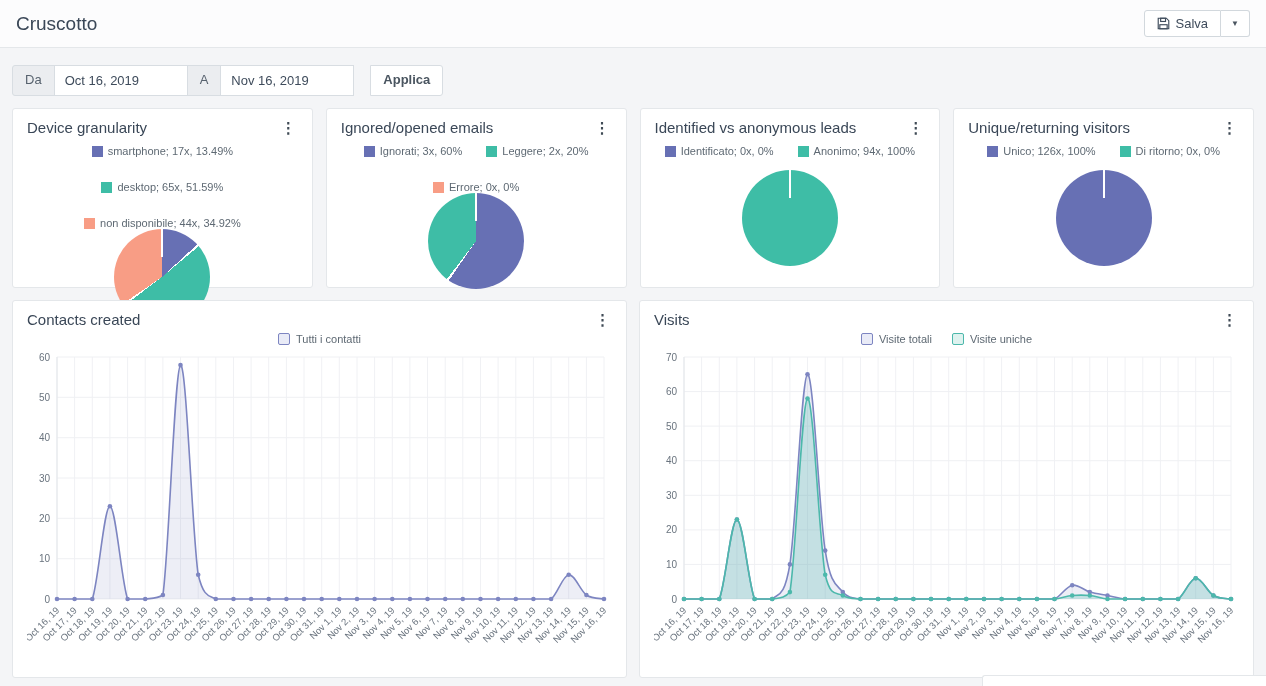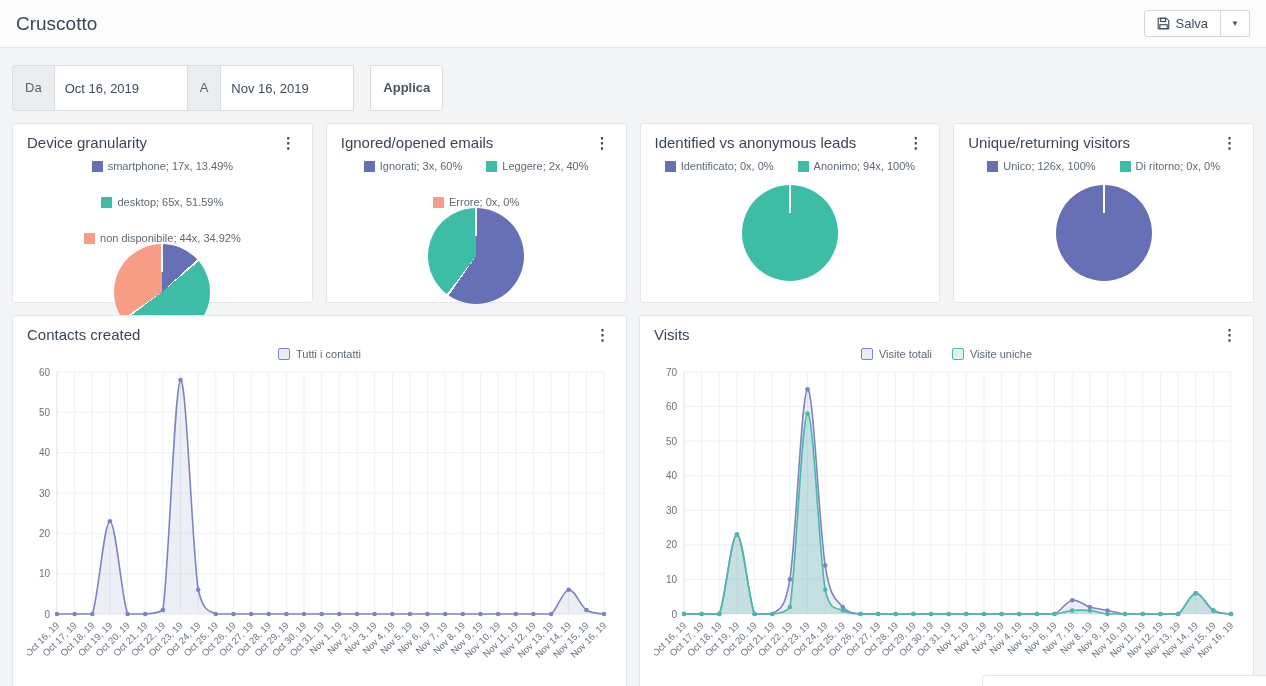--- a/index.html
+++ b/index.html
@@ -20,21 +20,21 @@
     padding:6px 12px; display:flex; align-items:center; gap:6px; cursor:pointer; line-height:1;justify-content:flex-end;
   }
   .btn-main { border-radius:3px 0 0 3px; }
   .btn-caret { border-left:none; border-radius:0 3px 3px 0; padding:6px 10px; }
   .caret-glyph { font-size:8px; color:#4a5560; }
   .floppy svg { display:block; }
   
   .filters { display:flex; margin:17px 12px 10px 12px; }
   .seg {
     border:1px solid #d8dde2; background:#ebedf0; color:#57626e; font-size:13px;
-    padding:15px 12px; margin-left:-1px; line-height:1.1; display:flex; align-items:center;
+    padding:7px 12px; margin-left:-1px; line-height:1.1; display:flex; align-items:center;
   }
   .seg:first-child { margin-left:0; border-radius:3px 0 0 3px; }
   .seg-input { background:#fff; width:134px; color:#3e4b5b; border:1px solid #d8dde2; font-family:inherit; font-size:13px; padding:7px 10px; margin-left:-1px; outline:none; }
   .seg-btn { background:#fff; font-weight:700; color:#4a5560; cursor:pointer; border-radius:0 3px 3px 0;margin-left:16px; }
   
   .row1 { display:flex; gap:13px; margin:12px 12px; }
   .row2 { display:flex; gap:12px; margin:10px 12px 0 12px; }
   .card { background:#fff; border:1px solid #e4e7ea; border-radius:3px; }
   .pie-card { flex:1; height:180px; padding:10px 14px 8px 14px; display:flex; flex-direction:column; }
   .line-card { flex:1; height:378px; padding:10px 14px 4px 14px; display:flex; flex-direction:column; }
@@ -122,21 +122,21 @@
       <span class="card-title">Ignored/opened emails</span>
       <span class="kebab">⋮</span>
     </div>
     <div class="pie-legend">
         <span class="pleg">
           <i style="background: rgb(103, 112, 180);"></i>
           <span>Ignorati; 3x, 60%</span>
         </span>
         <span class="pleg">
           <i style="background: rgb(62, 189, 166);"></i>
-          <span>Leggere; 2x, 40%</span>
+          <span>Leggere; 2x, 20%</span>
         </span>
         <span class="pleg">
           <i style="background: rgb(248, 157, 133);"></i>
           <span>Errore; 0x, 0%</span>
         </span>
       </div>
     <div class="pie-wrap">
         <div class="pie" style="background: conic-gradient(rgb(255, 255, 255) 0deg, rgb(255, 255, 255) 1.4deg, rgb(103, 112, 180) 1.4deg, rgb(103, 112, 180) 214.6deg, rgb(255, 255, 255) 214.6deg, rgb(255, 255, 255) 216deg, rgb(255, 255, 255) 216deg, rgb(255, 255, 255) 217.4deg, rgb(62, 189, 166) 217.4deg, rgb(62, 189, 166) 358.6deg, rgb(255, 255, 255) 358.6deg, rgb(255, 255, 255) 360deg);"></div>
       </div>
   </div>

